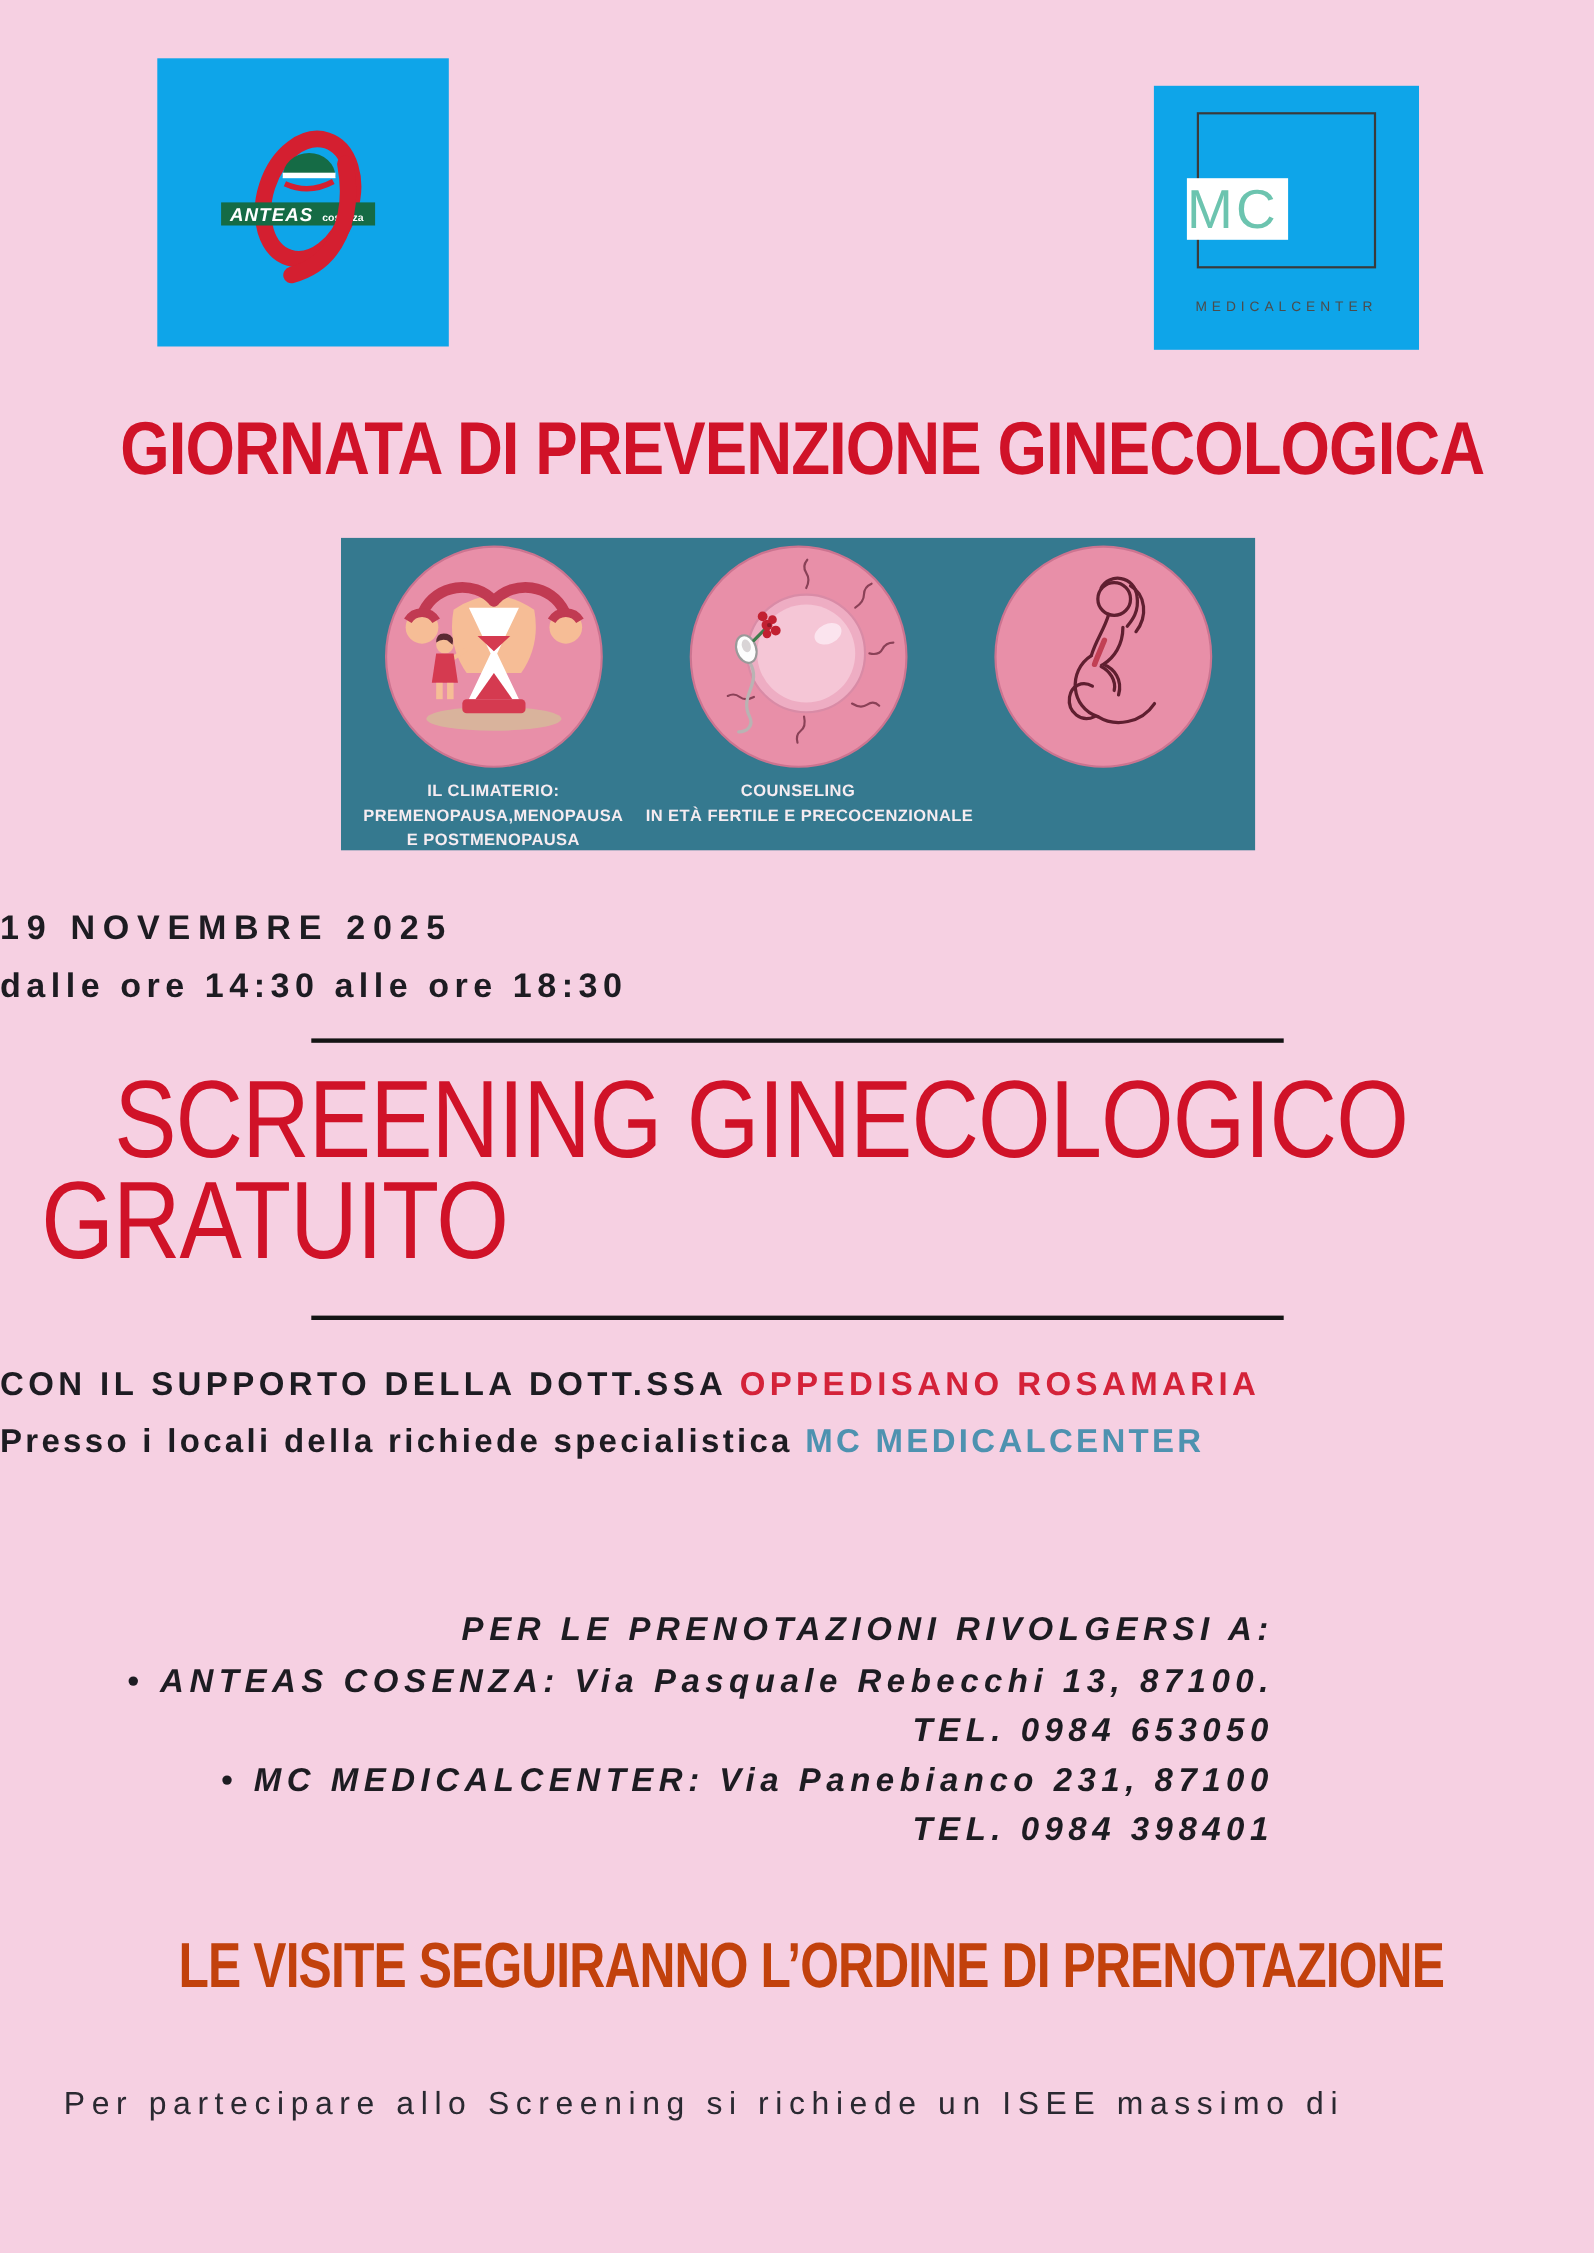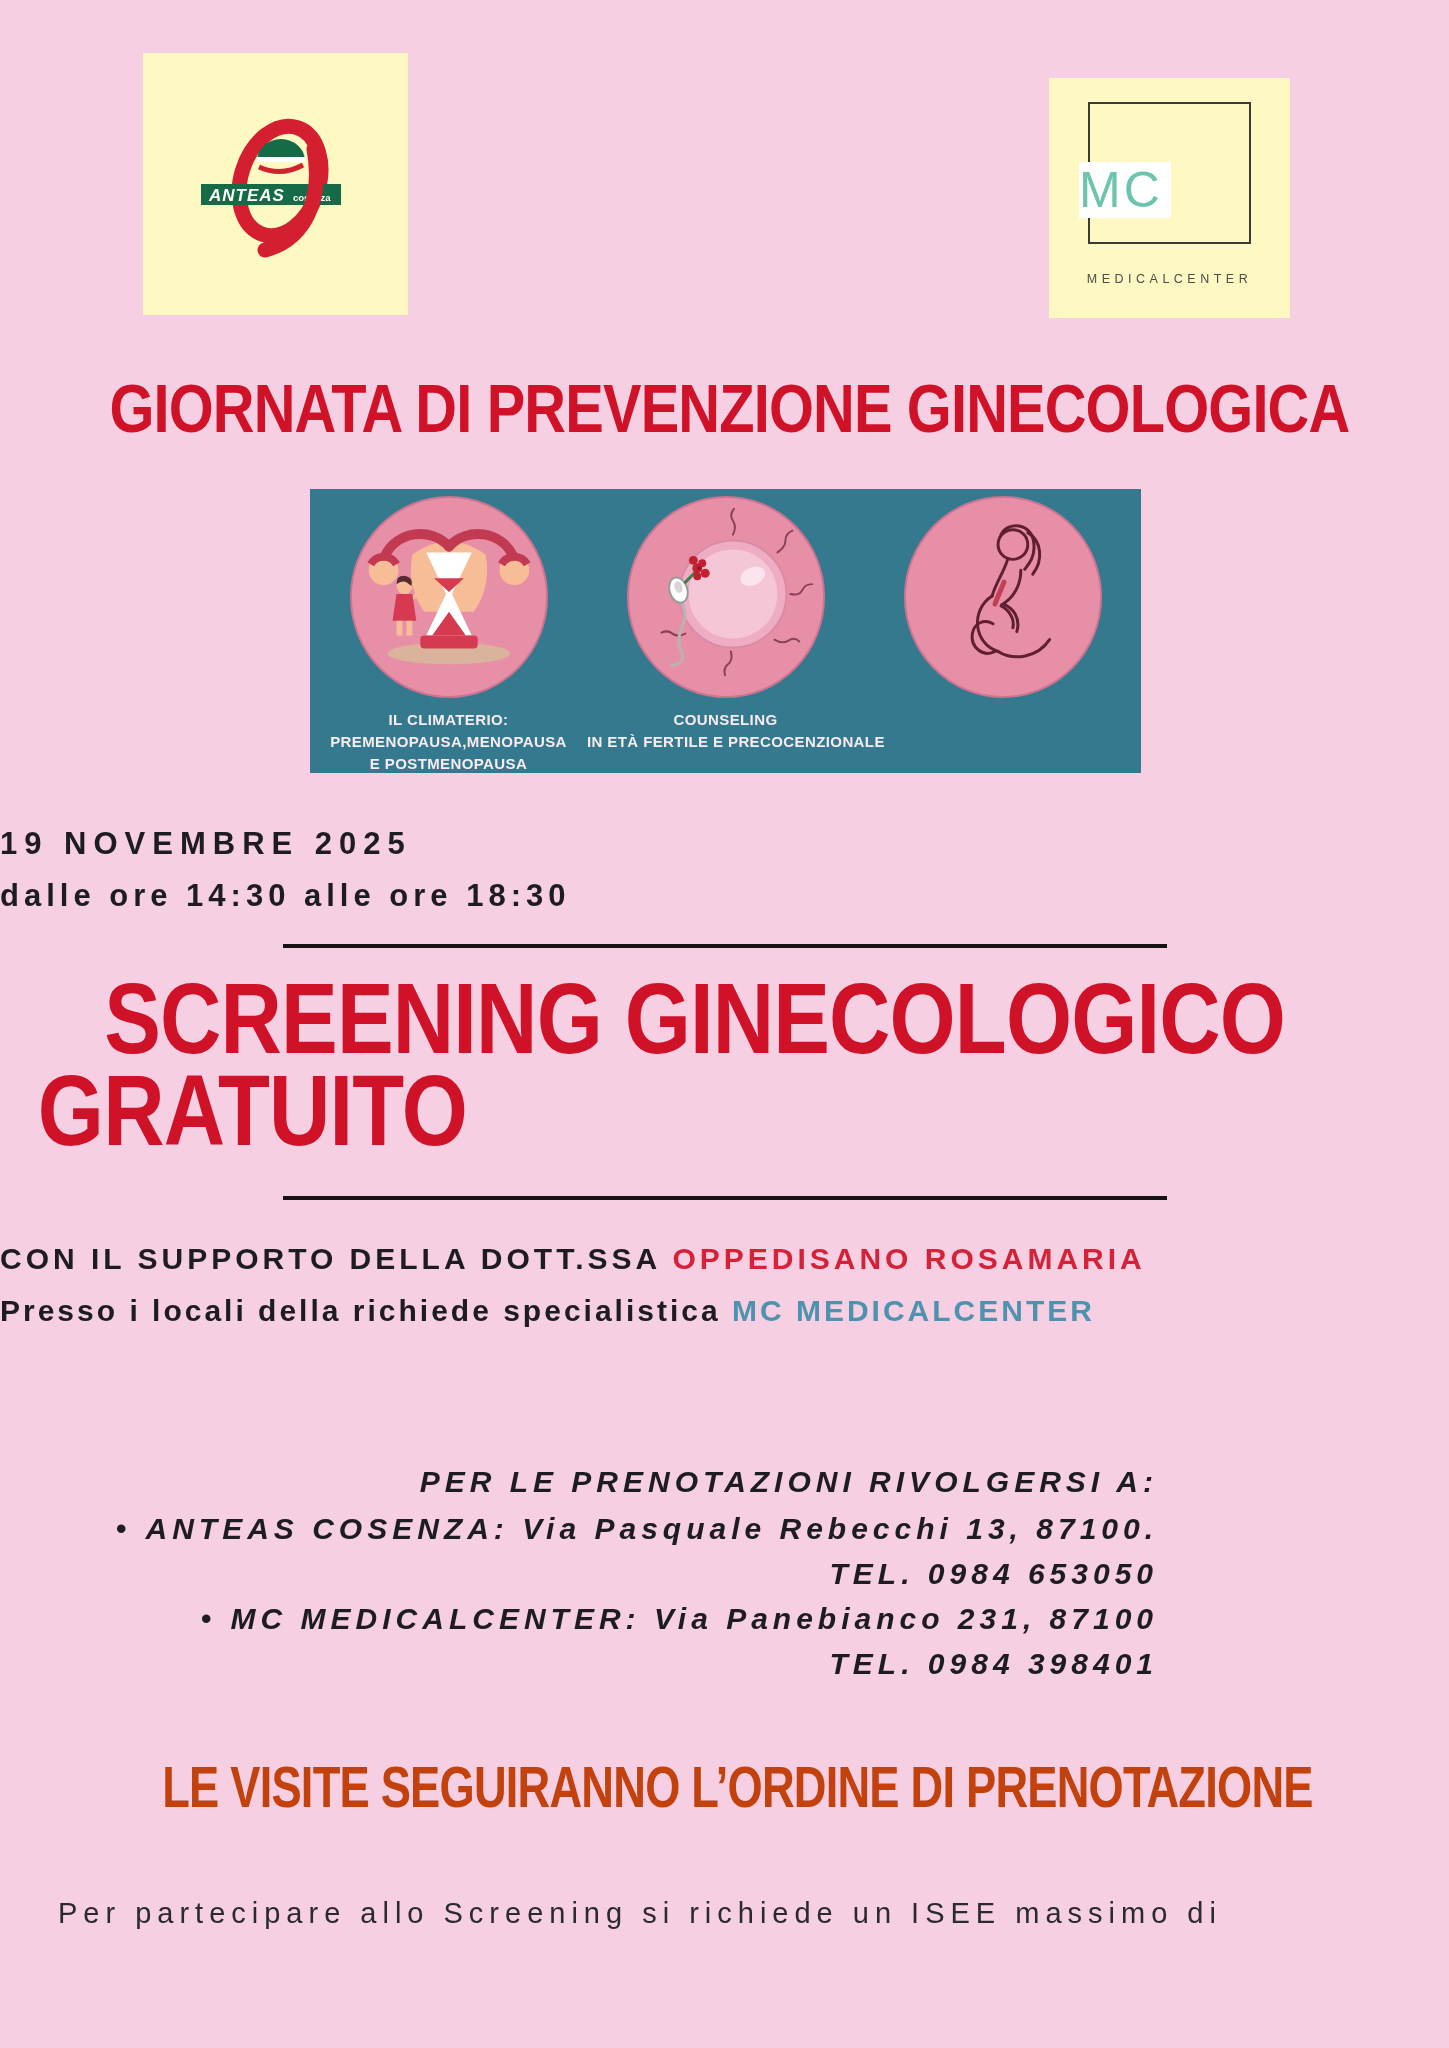--- a/index.html
+++ b/index.html
@@ -1,19 +1,19 @@
 <!DOCTYPE html>
 <html><head>
 <meta charset="utf-8">
 <style>
   html,body{margin:0;padding:0;background:#f6d0e2;}
   .poster{position:relative;width:1449px;height:2048px;background:#f6d0e2;overflow:hidden;
           font-family:"Liberation Sans",sans-serif;color:#1d1c22;}
   .abs{position:absolute;text-align:right;}
-  .logo-box{position:absolute;background:#fef9c3;}
+  .logo-box{position:absolute;background:#0ea5e9;}
   .anteas-box{left:143px;top:53px;width:265px;height:262px;}
   .mc-box{left:1049px;top:78px;width:241px;height:240px;}
   .mc-square{position:absolute;left:39px;top:24px;width:159px;height:138px;border:2px solid #3a3a3a;}
   .mc-initials{position:absolute;left:30px;top:84px;font-size:50px;line-height:56px;color:#6cc4af;
                background:#ffffff;padding:0 8px 0 0;letter-spacing:3px;font-weight:400;}
   .mc-label{position:absolute;left:0;right:0;top:194px;text-align:center;font-size:12.5px;
             letter-spacing:4.5px;color:#4c4c4c;}
   .center-row{position:absolute;left:0;width:100%;text-align:left;}
   .cond{display:inline-block;white-space:nowrap;transform-origin:50% 50%;letter-spacing:-1px;}
   .giornata-title{top:366px;line-height:84px;font-weight:bold;font-size:68px;color:#d01228;}
@@ -22,21 +22,21 @@
   .banner-cell{flex:1;position:relative;}
   .circle-ill{position:absolute;top:6px;left:50%;transform:translateX(-50%);}
   .banner-label{position:absolute;top:220px;left:0;width:100%;text-align:center;font-weight:bold;
                 font-size:15px;line-height:22px;color:#f6ecf1;letter-spacing:0.4px;}
   .banner-label div{white-space:nowrap;}
   .date-line{top:826px;font-weight:700;font-size:31px;letter-spacing:7px;}
   .time-line{top:878px;font-weight:700;font-size:31px;letter-spacing:5px;}
   .divider{position:absolute;left:50%;transform:translateX(-50%);width:884px;height:4px;background:#141414;}
   .d1{top:944px;}
   .d2{top:1196px;}
-  .screening-title{top:972px;font-weight:bold;font-size:100px;line-height:92px;color:#d01228;}
+  .screening-title{top:972px;font-weight:normal;font-size:100px;line-height:92px;color:#d01228;}
   .screening-title .cond{transform:scaleX(0.85);}
   .support-1{top:1242px;font-weight:700;font-size:30px;letter-spacing:4px;}
   .support-1 .doctor{color:#d42239;}
   .support-2{top:1294px;font-weight:700;font-size:30px;letter-spacing:3px;}
   .support-2 .mc-name{color:#4e92b0;}
   .booking{left:86px;top:1458px;font-style:italic;font-weight:700;font-size:30px;letter-spacing:5px;}
   .bk-heading{line-height:48px;}
   .bk-line{line-height:45px;padding-left:30px;white-space:nowrap;}
   .bk-line .bullet{margin-right:14px;font-style:normal;}
   .bk-line.tel{padding-left:56px;}

